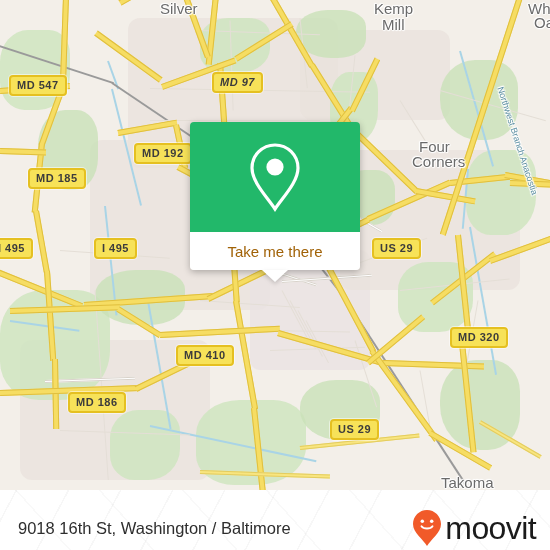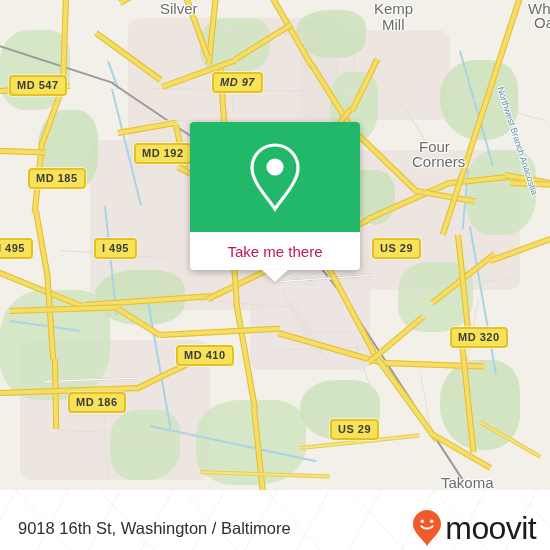--- a/index.html
+++ b/index.html
@@ -79,21 +79,21 @@
     height: 110px;
     background: #22b86a;
     border-radius: 4px 4px 0 0;
     display: flex; align-items: center; justify-content: center;
   }
   #callout-foot {
     height: 38px;
     background: #ffffff;
     border-radius: 0 0 4px 4px;
     display: flex; align-items: center; justify-content: center;
-    font-size: 15px; color: #be185d;
+    font-size: 15px; color: #a16207;
   }
   #callout-tail {
     position: absolute; left: 50%; top: 100%;
     transform: translateX(-50%);
     width: 0; height: 0;
     border-left: 13px solid transparent;
     border-right: 13px solid transparent;
     border-top: 12px solid #ffffff;
     filter: drop-shadow(0 2px 2px rgba(0,0,0,.18));
   }

